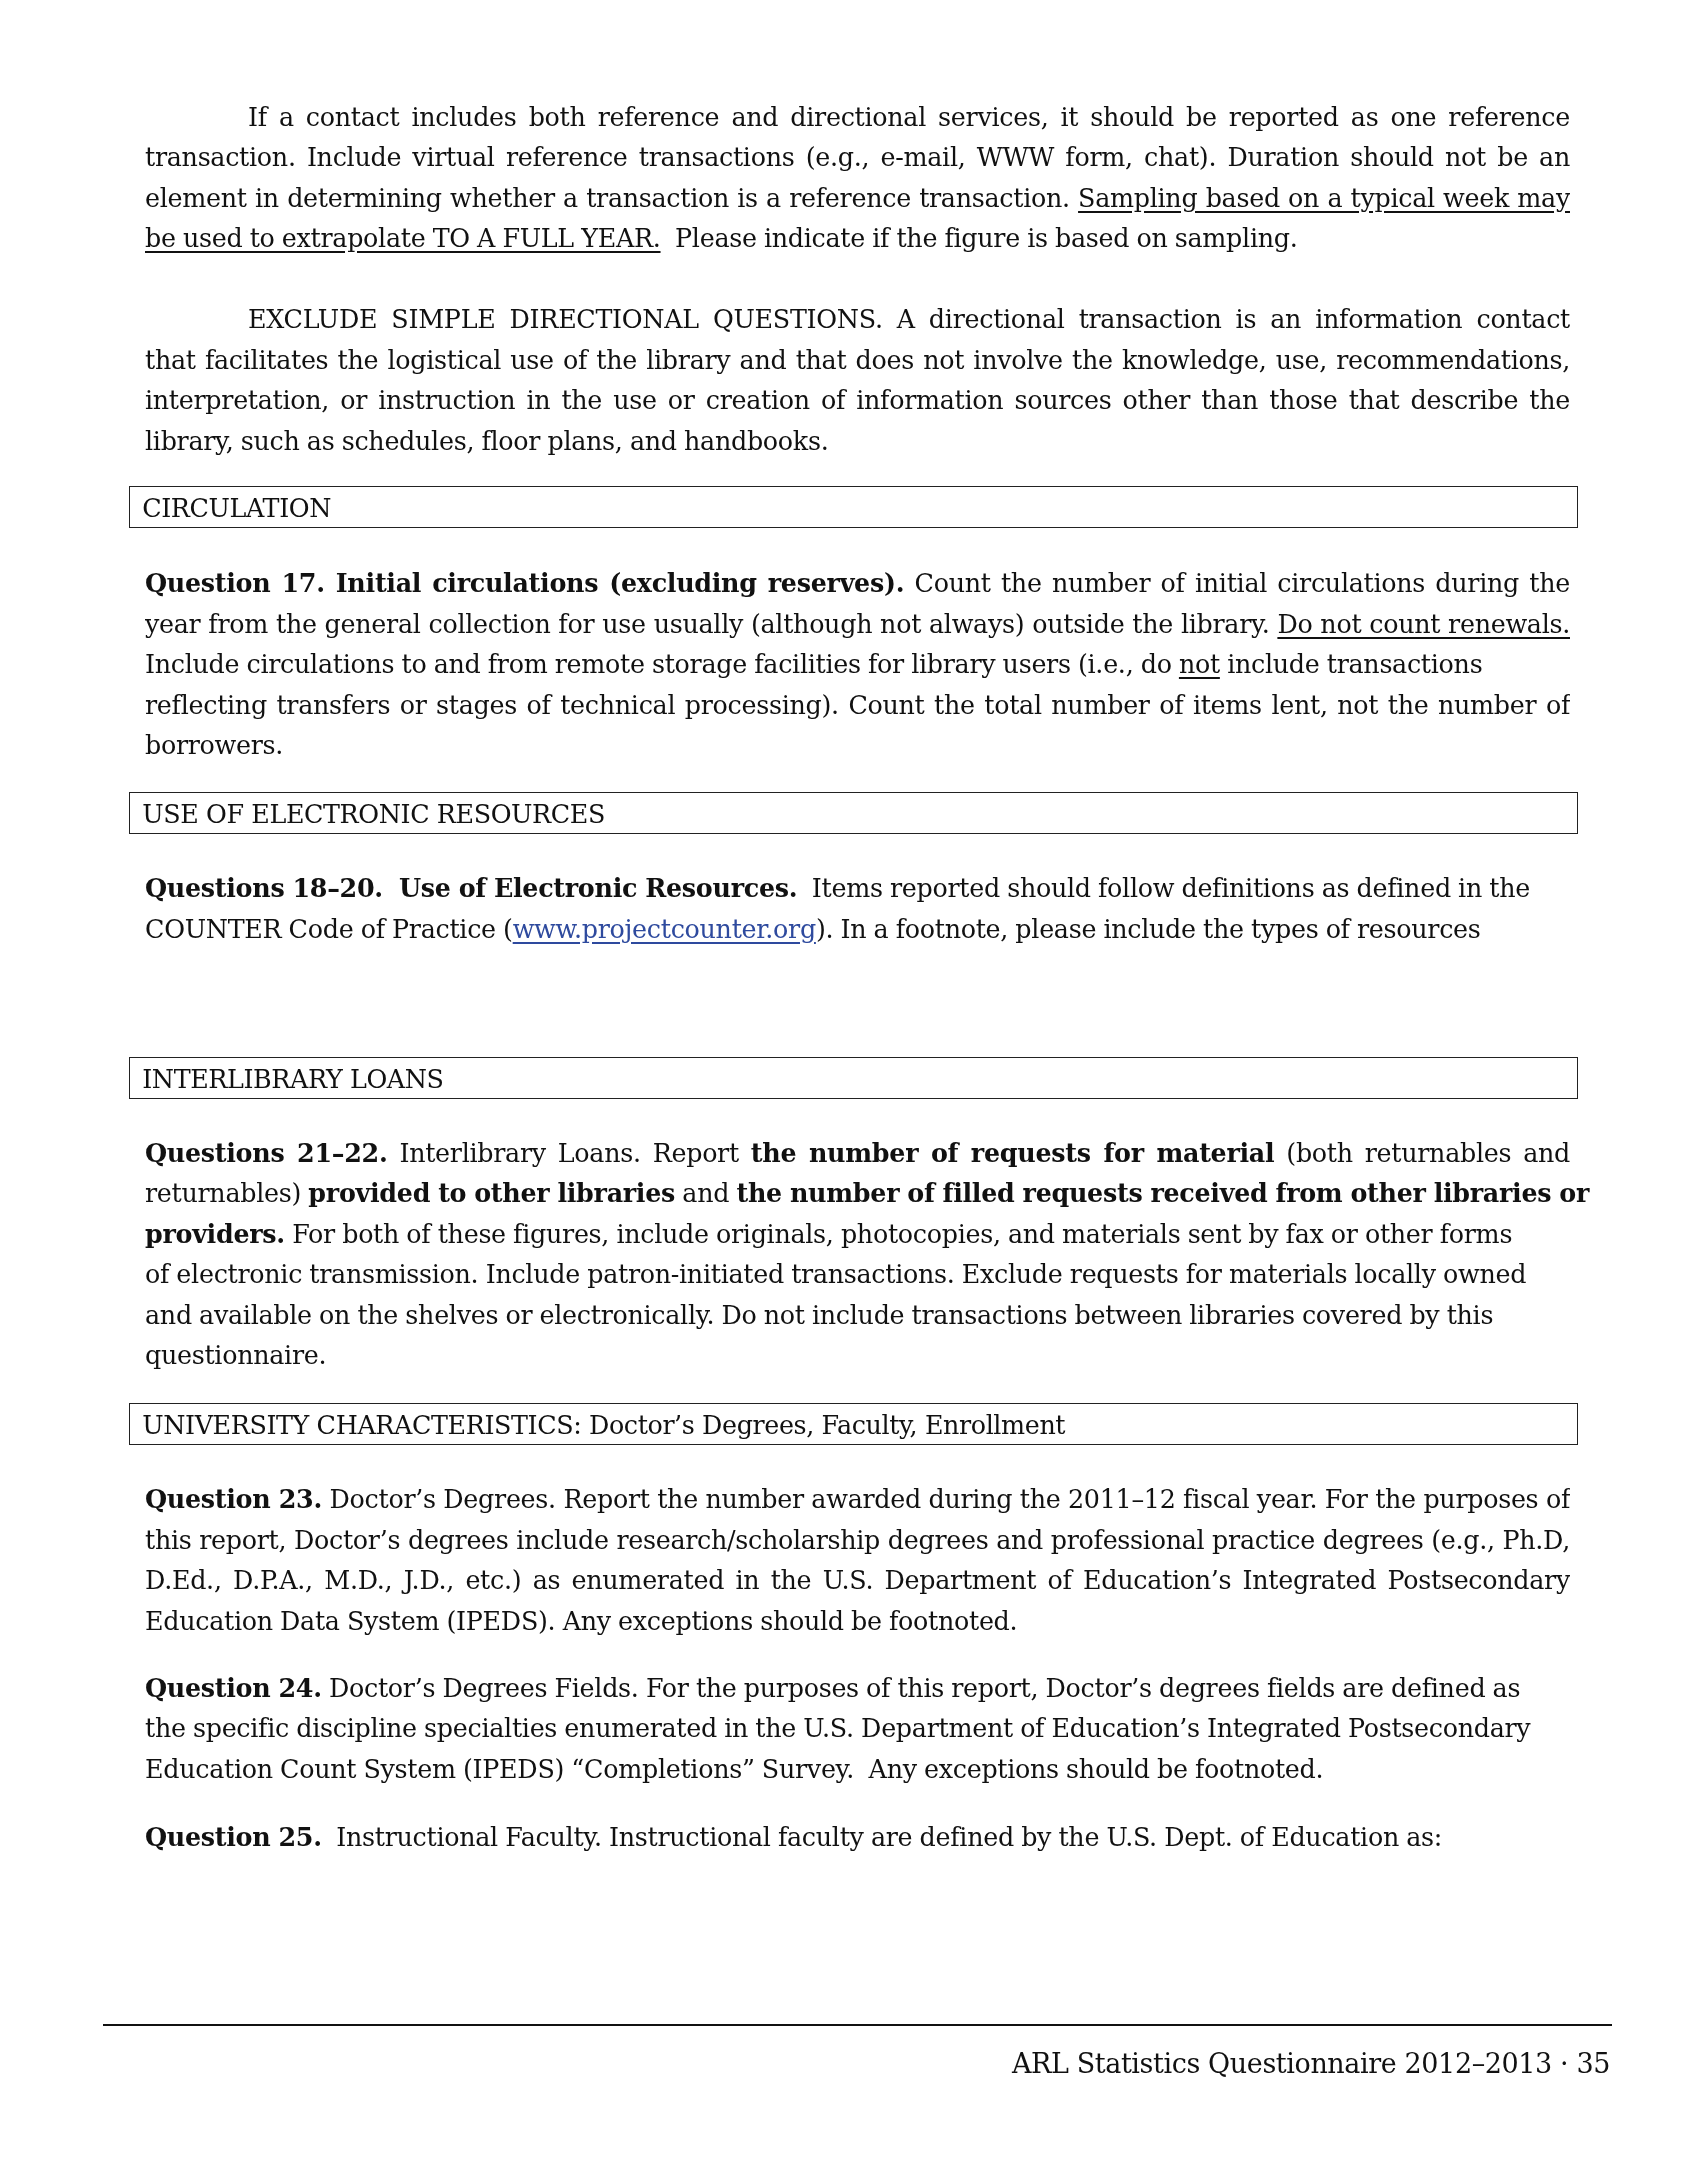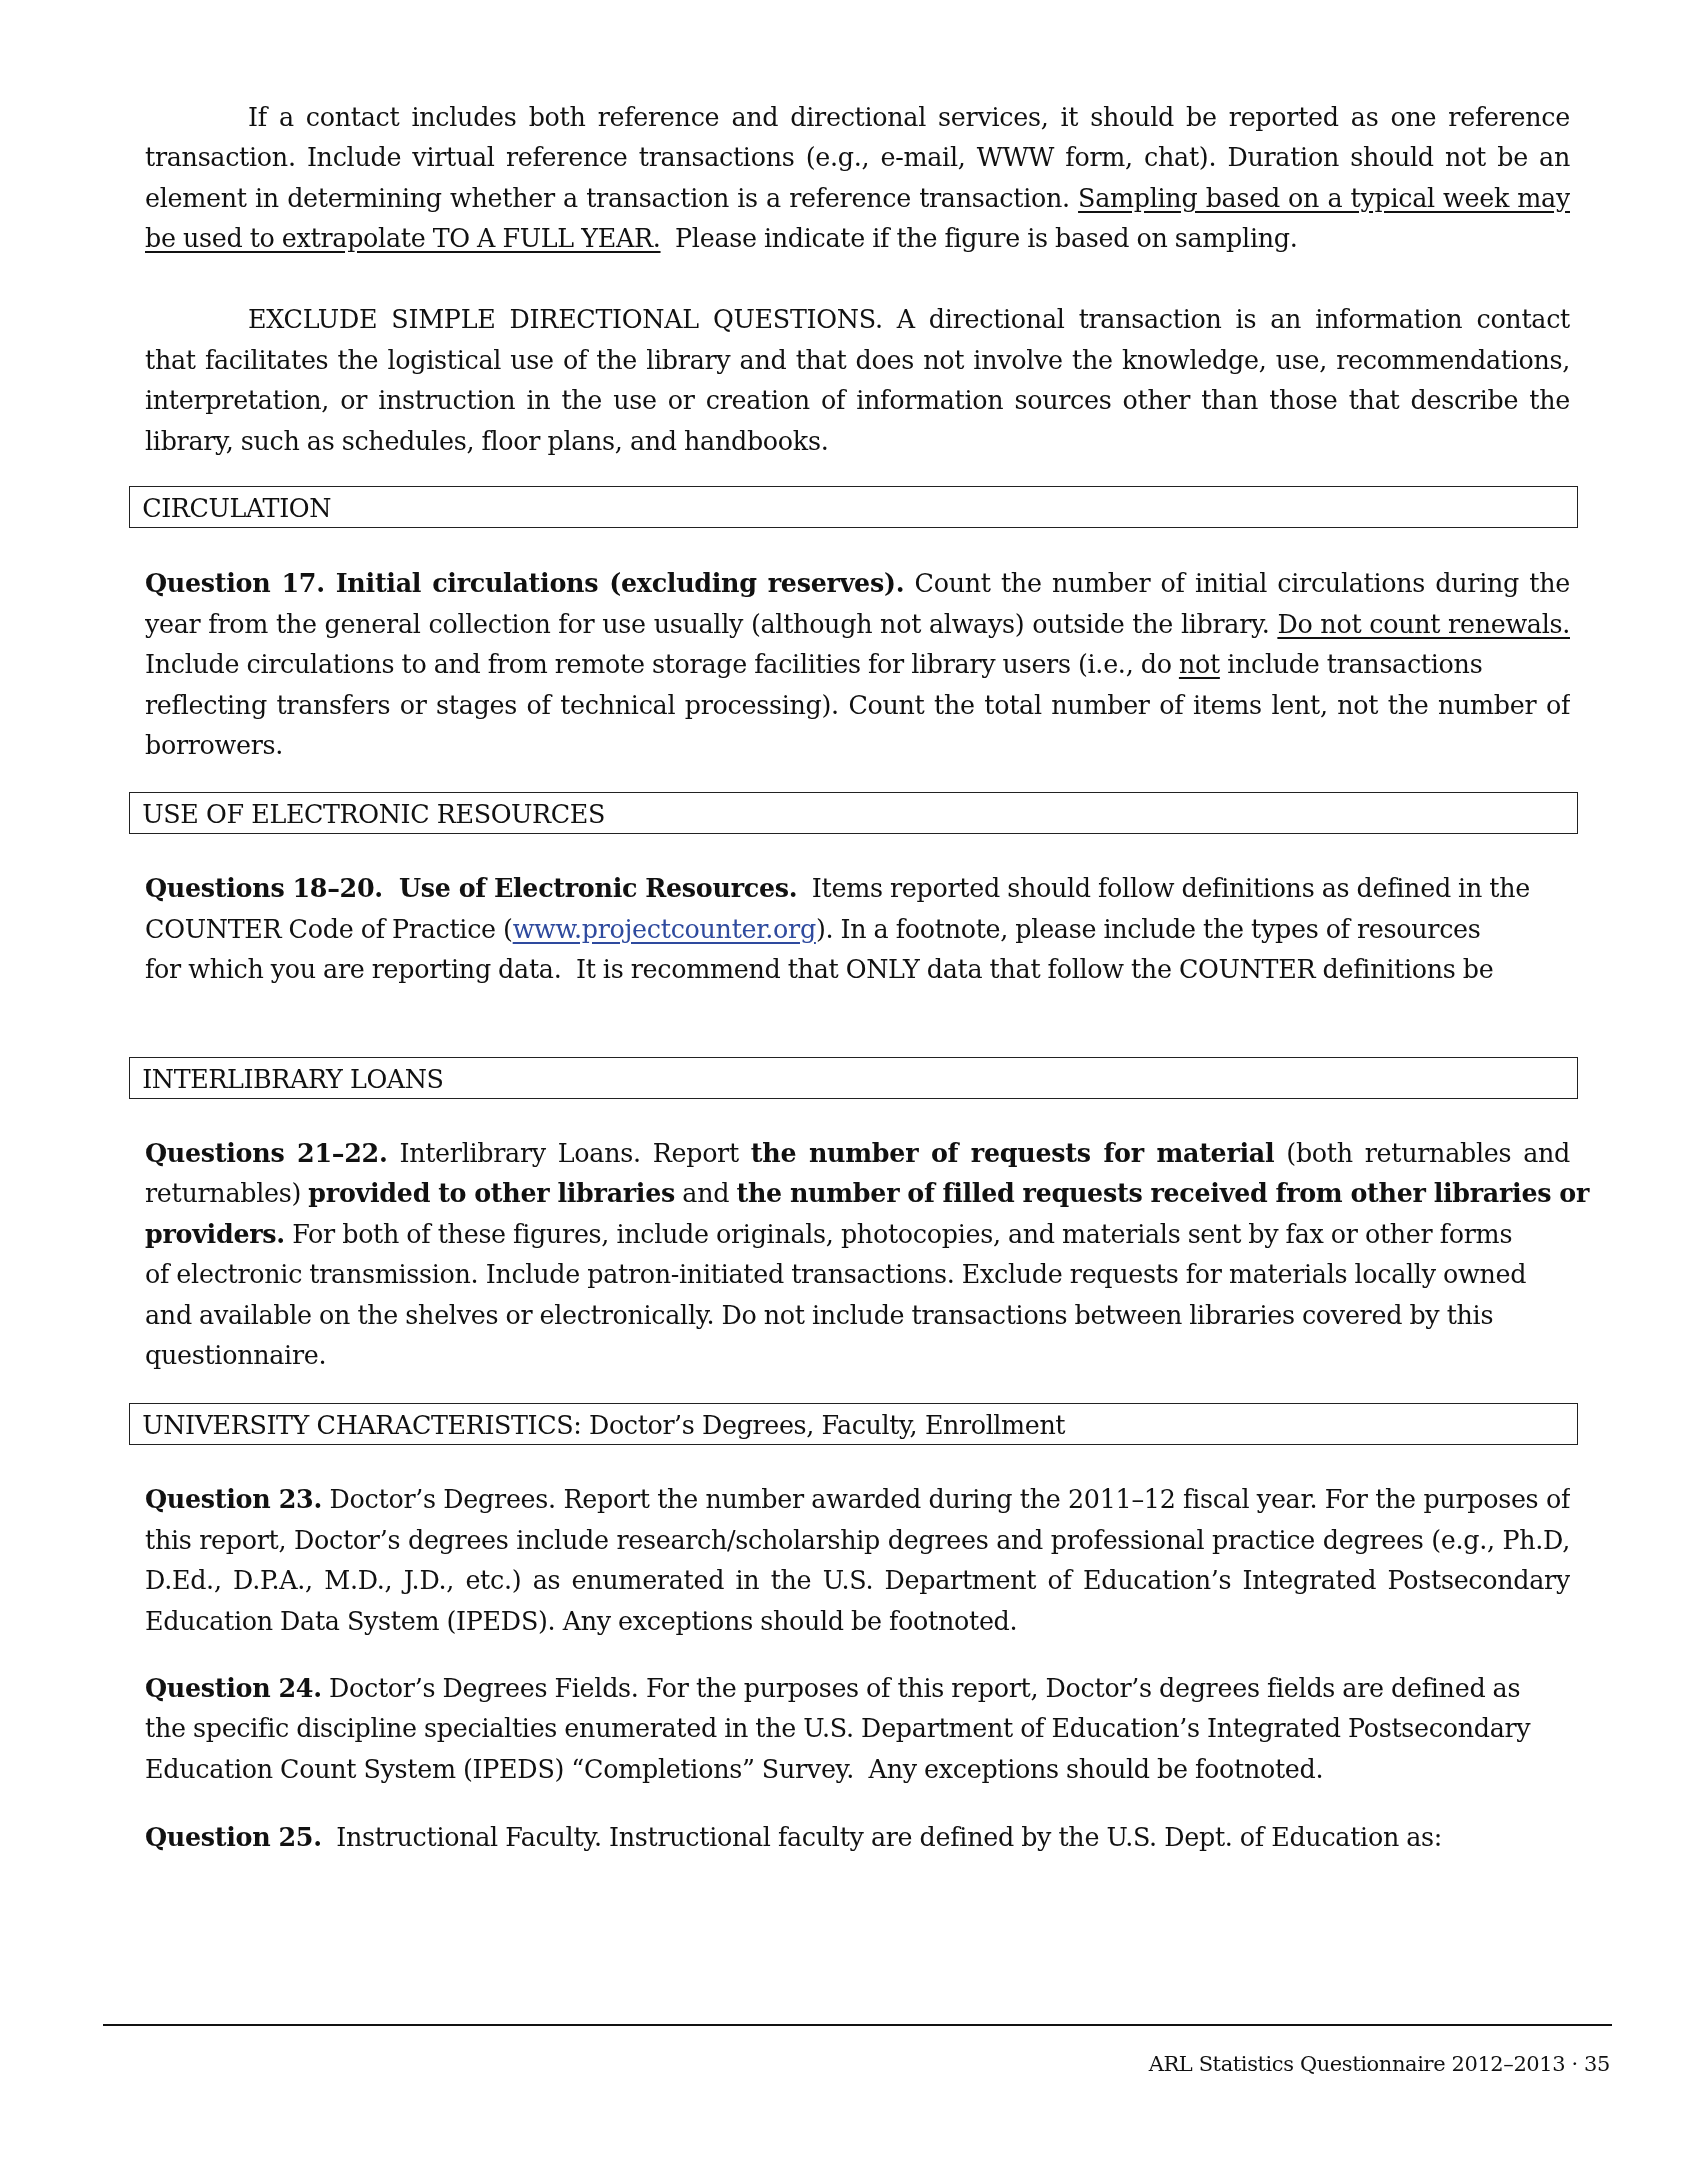--- a/index.html
+++ b/index.html
@@ -11,21 +11,21 @@
   .line.j { text-align:justify; text-align-last:justify; white-space:normal; overflow:hidden; }
   .line.indent { left:248px; width:1322px; }
   .u { text-decoration:underline; text-underline-offset:3.8px; }
   b { font-weight:bold; }
   a.link { color:#2e4a9e; text-decoration:underline; text-underline-offset:3.8px; }
   .box { position:absolute; left:129px; width:1449px; height:42px; border:1.9px solid #222;
          box-sizing:border-box; }
   .box span { position:absolute; left:12.2px; top:1.9px; font-size:25.4px; line-height:38px;
               letter-spacing:-0.4px; white-space:nowrap; }
   .rule { position:absolute; left:103px; width:1509px; top:2024px; height:1.9px; background:#111; }
-  .footer { position:absolute; right:97px; top:2044px; font-size:21px; line-height:40px;
+  .footer { position:absolute; right:97px; top:2044px; font-size:27px; line-height:40px;
             letter-spacing:-0.4px; white-space:nowrap; }
 </style>
 </head>
 <body>
 
 <div class="page">
 
   <div class="line indent j" style="top:97px;">If a contact includes both reference and directional services, it should be reported as one reference</div>
   <div class="line j" style="top:137px;">transaction. Include virtual reference transactions (e.g., e-mail, WWW form, chat). Duration should not be an</div>
   <div class="line j" style="top:178px;"><span>element in determining whether a transaction is a reference transaction. </span><span class="u">Sampling based on a typical week may</span></div>
@@ -43,21 +43,20 @@
   <div class="line j" style="top:604px;"><span>year from the general collection for use usually (although not always) outside the library. </span><span class="u">Do not count renewals.</span></div>
   <div class="line" style="top:644px;"><span>Include circulations to and from remote storage facilities for library users (i.e., do </span><span class="u">not</span><span> include transactions</span></div>
   <div class="line j" style="top:685px;">reflecting transfers or stages of technical processing). Count the total number of items lent, not the number of</div>
   <div class="line" style="top:725px;">borrowers.</div>
 
   <div class="box" style="top:792px;">
       <span>USE OF ELECTRONIC RESOURCES</span>
     </div>
   <div class="line" style="top:868px;"><b style="white-space:pre">Questions 18–20.  Use of Electronic Resources.</b><span style="white-space:pre">  Items reported should follow definitions as defined in the</span></div>
   <div class="line" style="top:909px;"><span>COUNTER Code of Practice (</span><a class="link">www.projectcounter.org</a><span>). In a footnote, please include the types of resources</span></div>
-  <div class="line" style="top:949px;white-space:pre;">for which you are reporting data.  It is recommend that ONLY data that follow the COUNTER definitions be</div>
 
   <div class="box" style="top:1057px;">
       <span>INTERLIBRARY LOANS</span>
     </div>
   <div class="line j" style="top:1133px;"><b>Questions 21–22.</b><span> Interlibrary Loans. Report </span><b>the number of requests for material</b><span> (both returnables and non-</span></div>
   <div class="line" style="top:1173px;"><span>returnables) </span><b>provided to other libraries</b><span> and </span><b>the number of filled requests received from other libraries or</b></div>
   <div class="line" style="top:1214px;"><b>providers.</b><span> For both of these figures, include originals, photocopies, and materials sent by fax or other forms</span></div>
   <div class="line" style="top:1254px;">of electronic transmission. Include patron-initiated transactions. Exclude requests for materials locally owned</div>
   <div class="line" style="top:1295px;">and available on the shelves or electronically. Do not include transactions between libraries covered by this</div>
   <div class="line" style="top:1335px;">questionnaire.</div>

